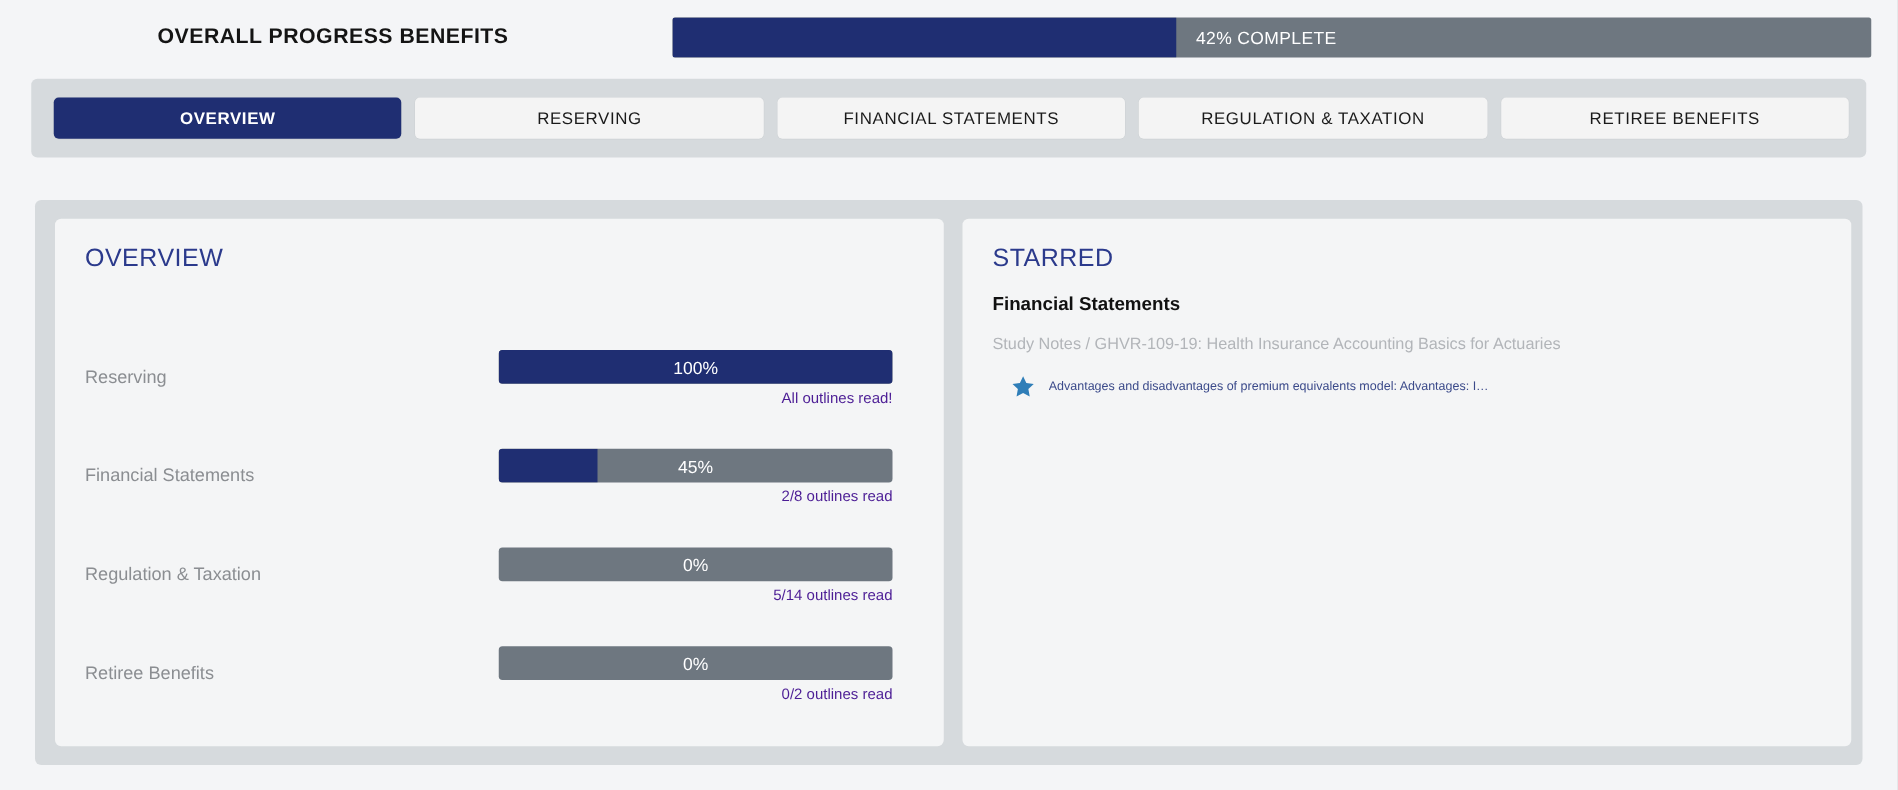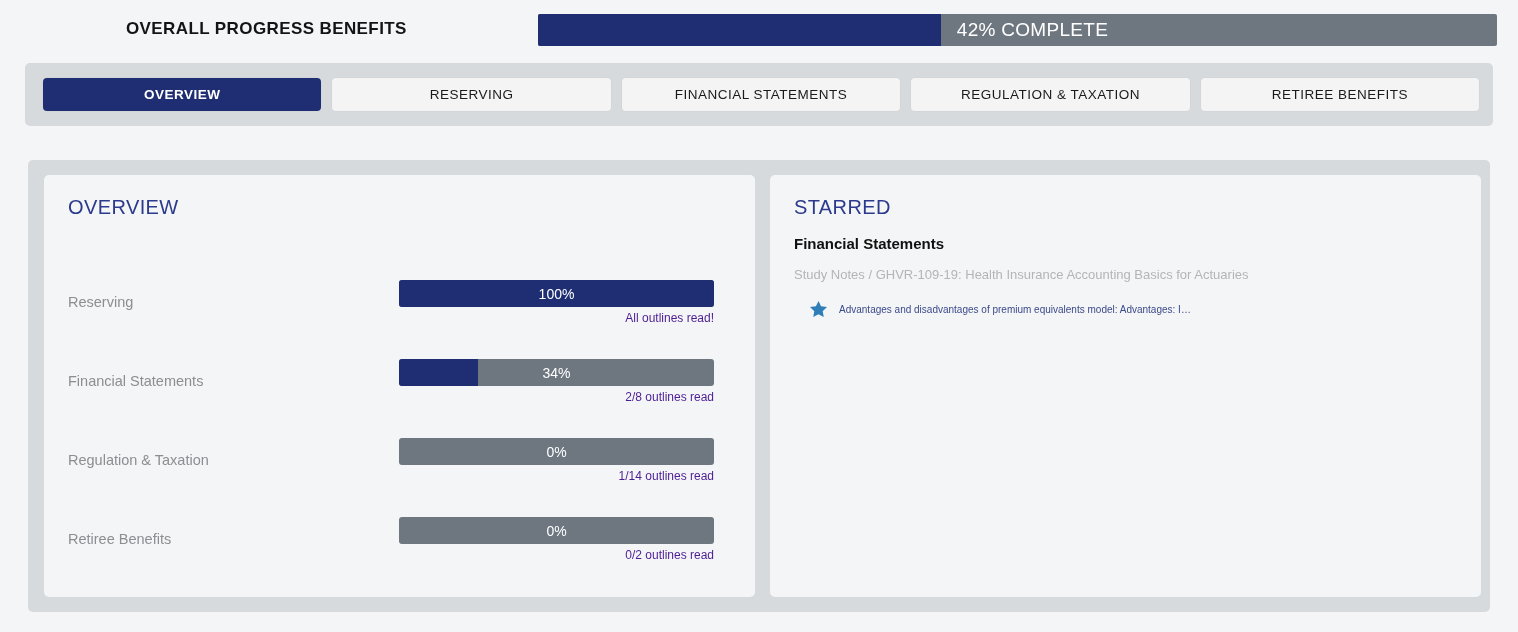--- a/index.html
+++ b/index.html
@@ -51,21 +51,21 @@
     background: #1f2e72;
   }
   .overall-bar-label {
     position: absolute;
     left: 0;
     top: 0;
     height: 100%;
     display: flex;
     align-items: center;
     padding-left: 16px;
-    font-size: 19px;
+    font-size: 14px;
     color: #ffffff;
     letter-spacing: 0.3px;
     white-space: nowrap;
   }
 
   
   .tabbar {
     position: absolute;
     left: 25px;
     top: 63px;
@@ -305,34 +305,34 @@
             </div>
             <div class="bar-note">All outlines read!</div>
           </div>
         </div>
 
         <div class="row">
           <div class="row-label">Financial Statements</div>
           <div class="bar-wrap">
             <div class="bar">
               <div class="bar-fill" style="width: 25%;"></div>
-              <div class="bar-text">34%</div>
+              <div class="bar-text">45%</div>
             </div>
             <div class="bar-note">2/8 outlines read</div>
           </div>
         </div>
 
         <div class="row">
           <div class="row-label">Regulation &amp; Taxation</div>
           <div class="bar-wrap">
             <div class="bar">
               <div class="bar-fill" style="width: 0%;"></div>
               <div class="bar-text">0%</div>
             </div>
-            <div class="bar-note">1/14 outlines read</div>
+            <div class="bar-note">5/14 outlines read</div>
           </div>
         </div>
 
         <div class="row">
           <div class="row-label">Retiree Benefits</div>
           <div class="bar-wrap">
             <div class="bar">
               <div class="bar-fill" style="width: 0%;"></div>
               <div class="bar-text">0%</div>
             </div>

